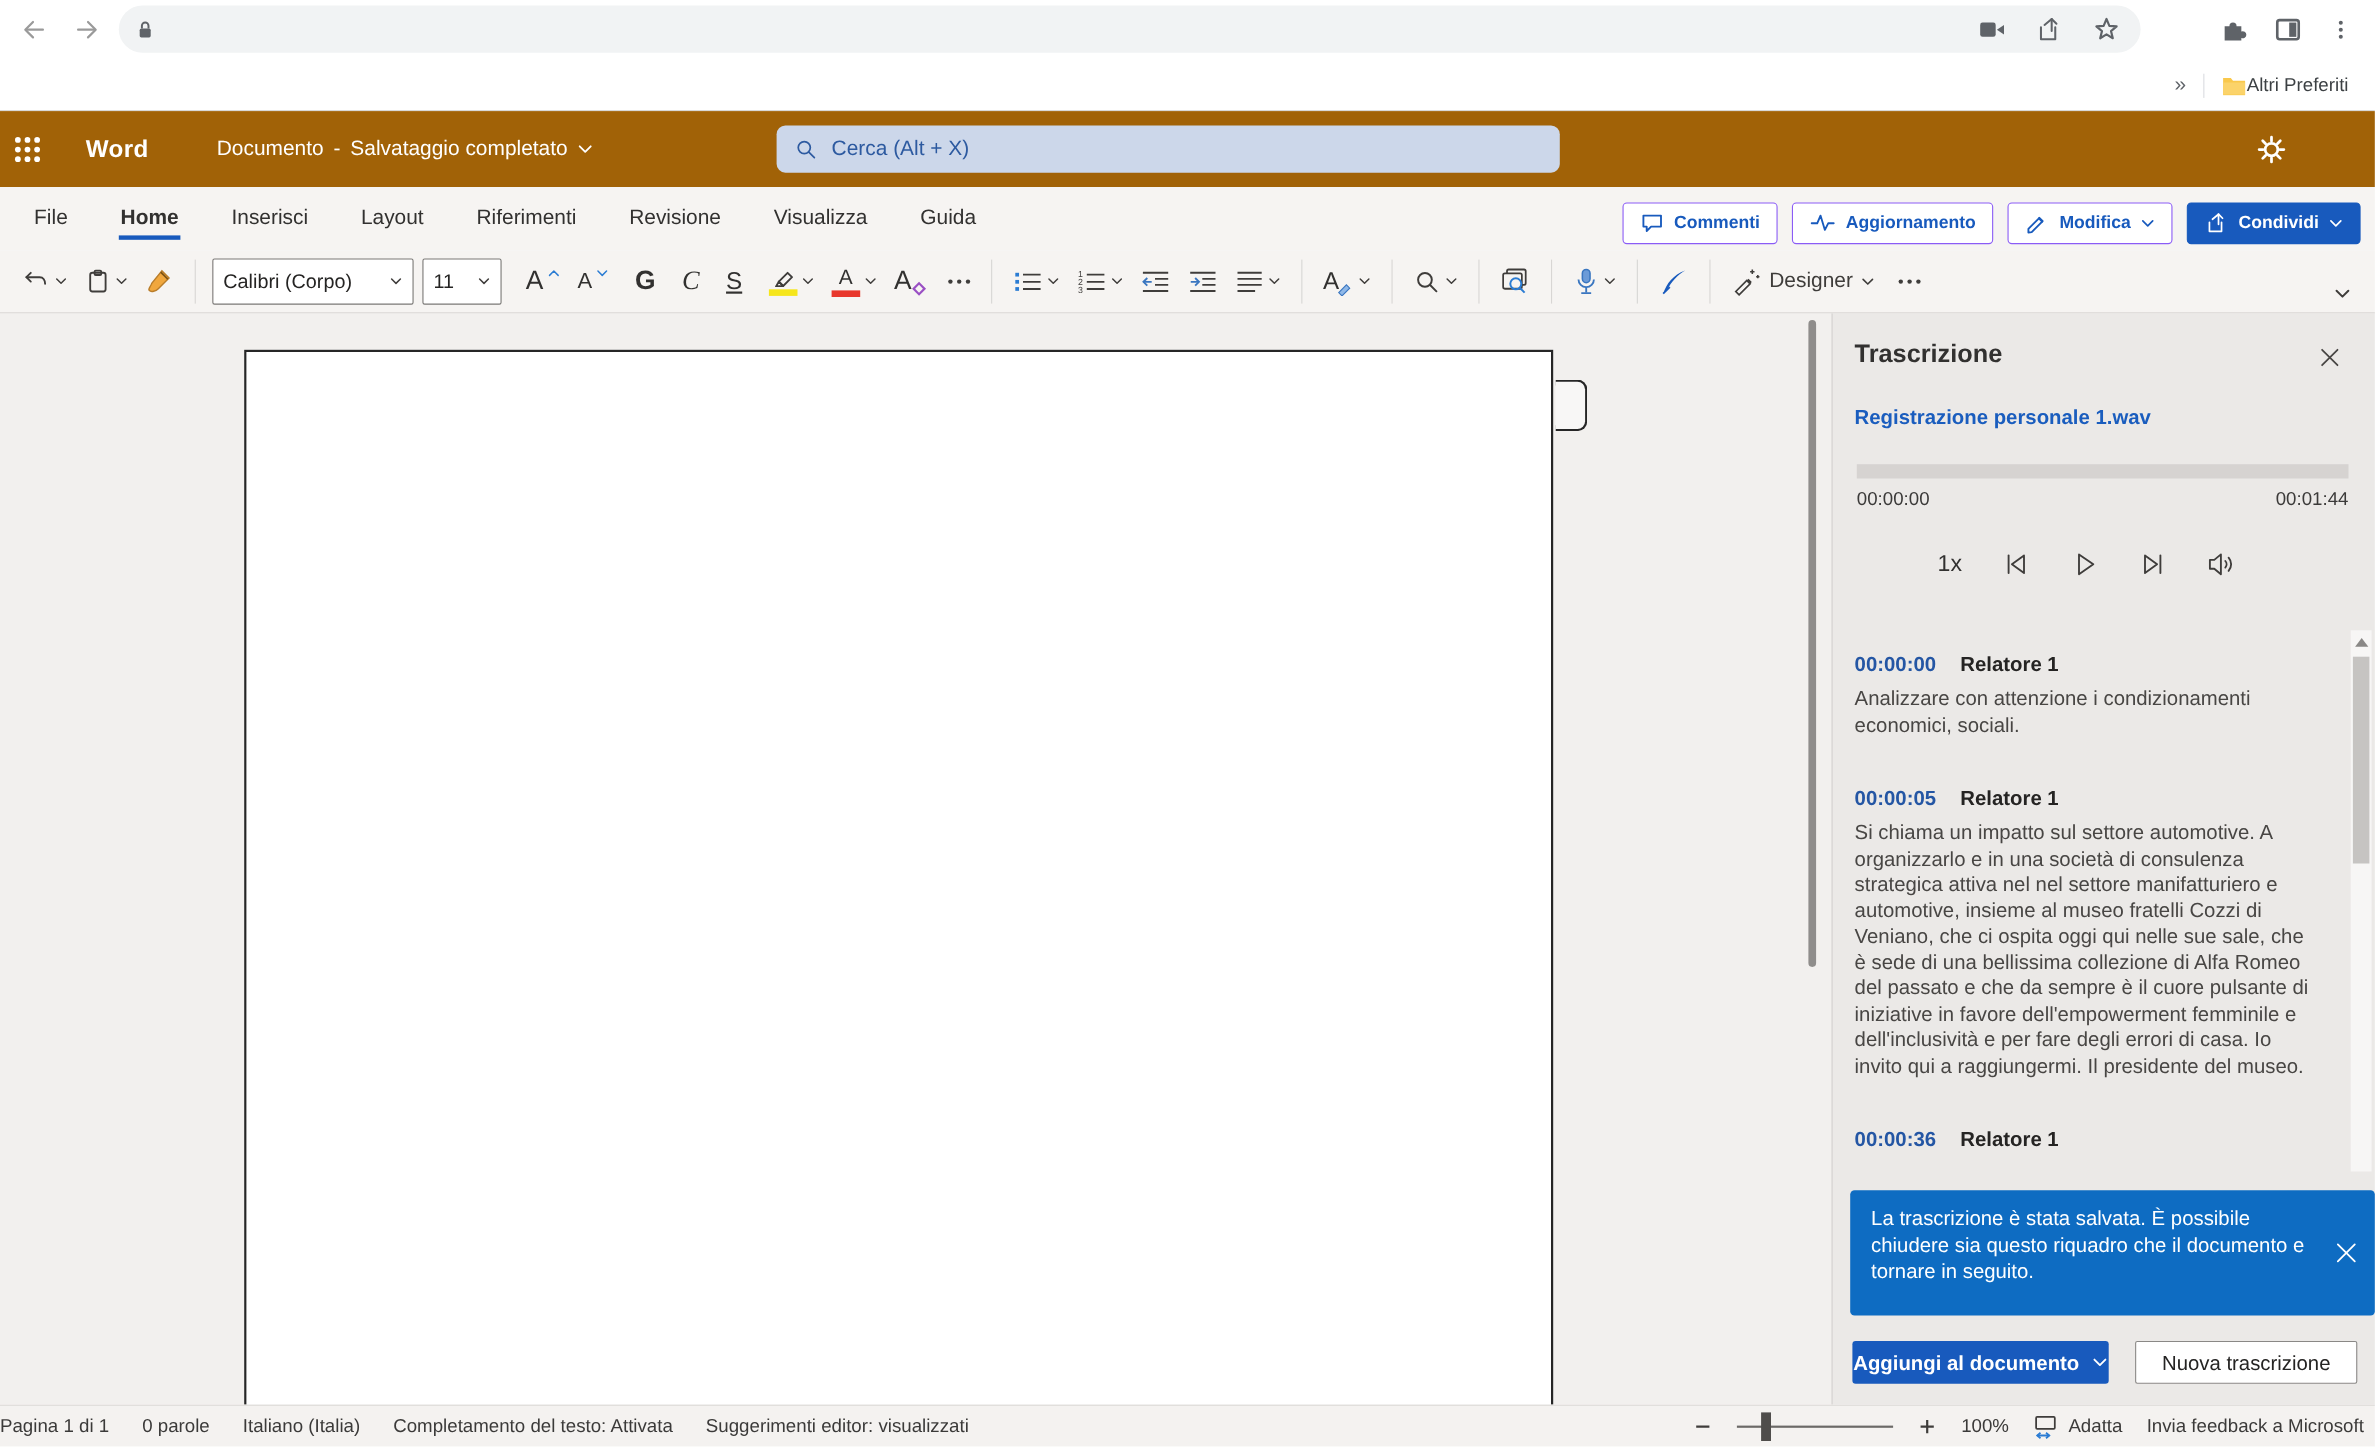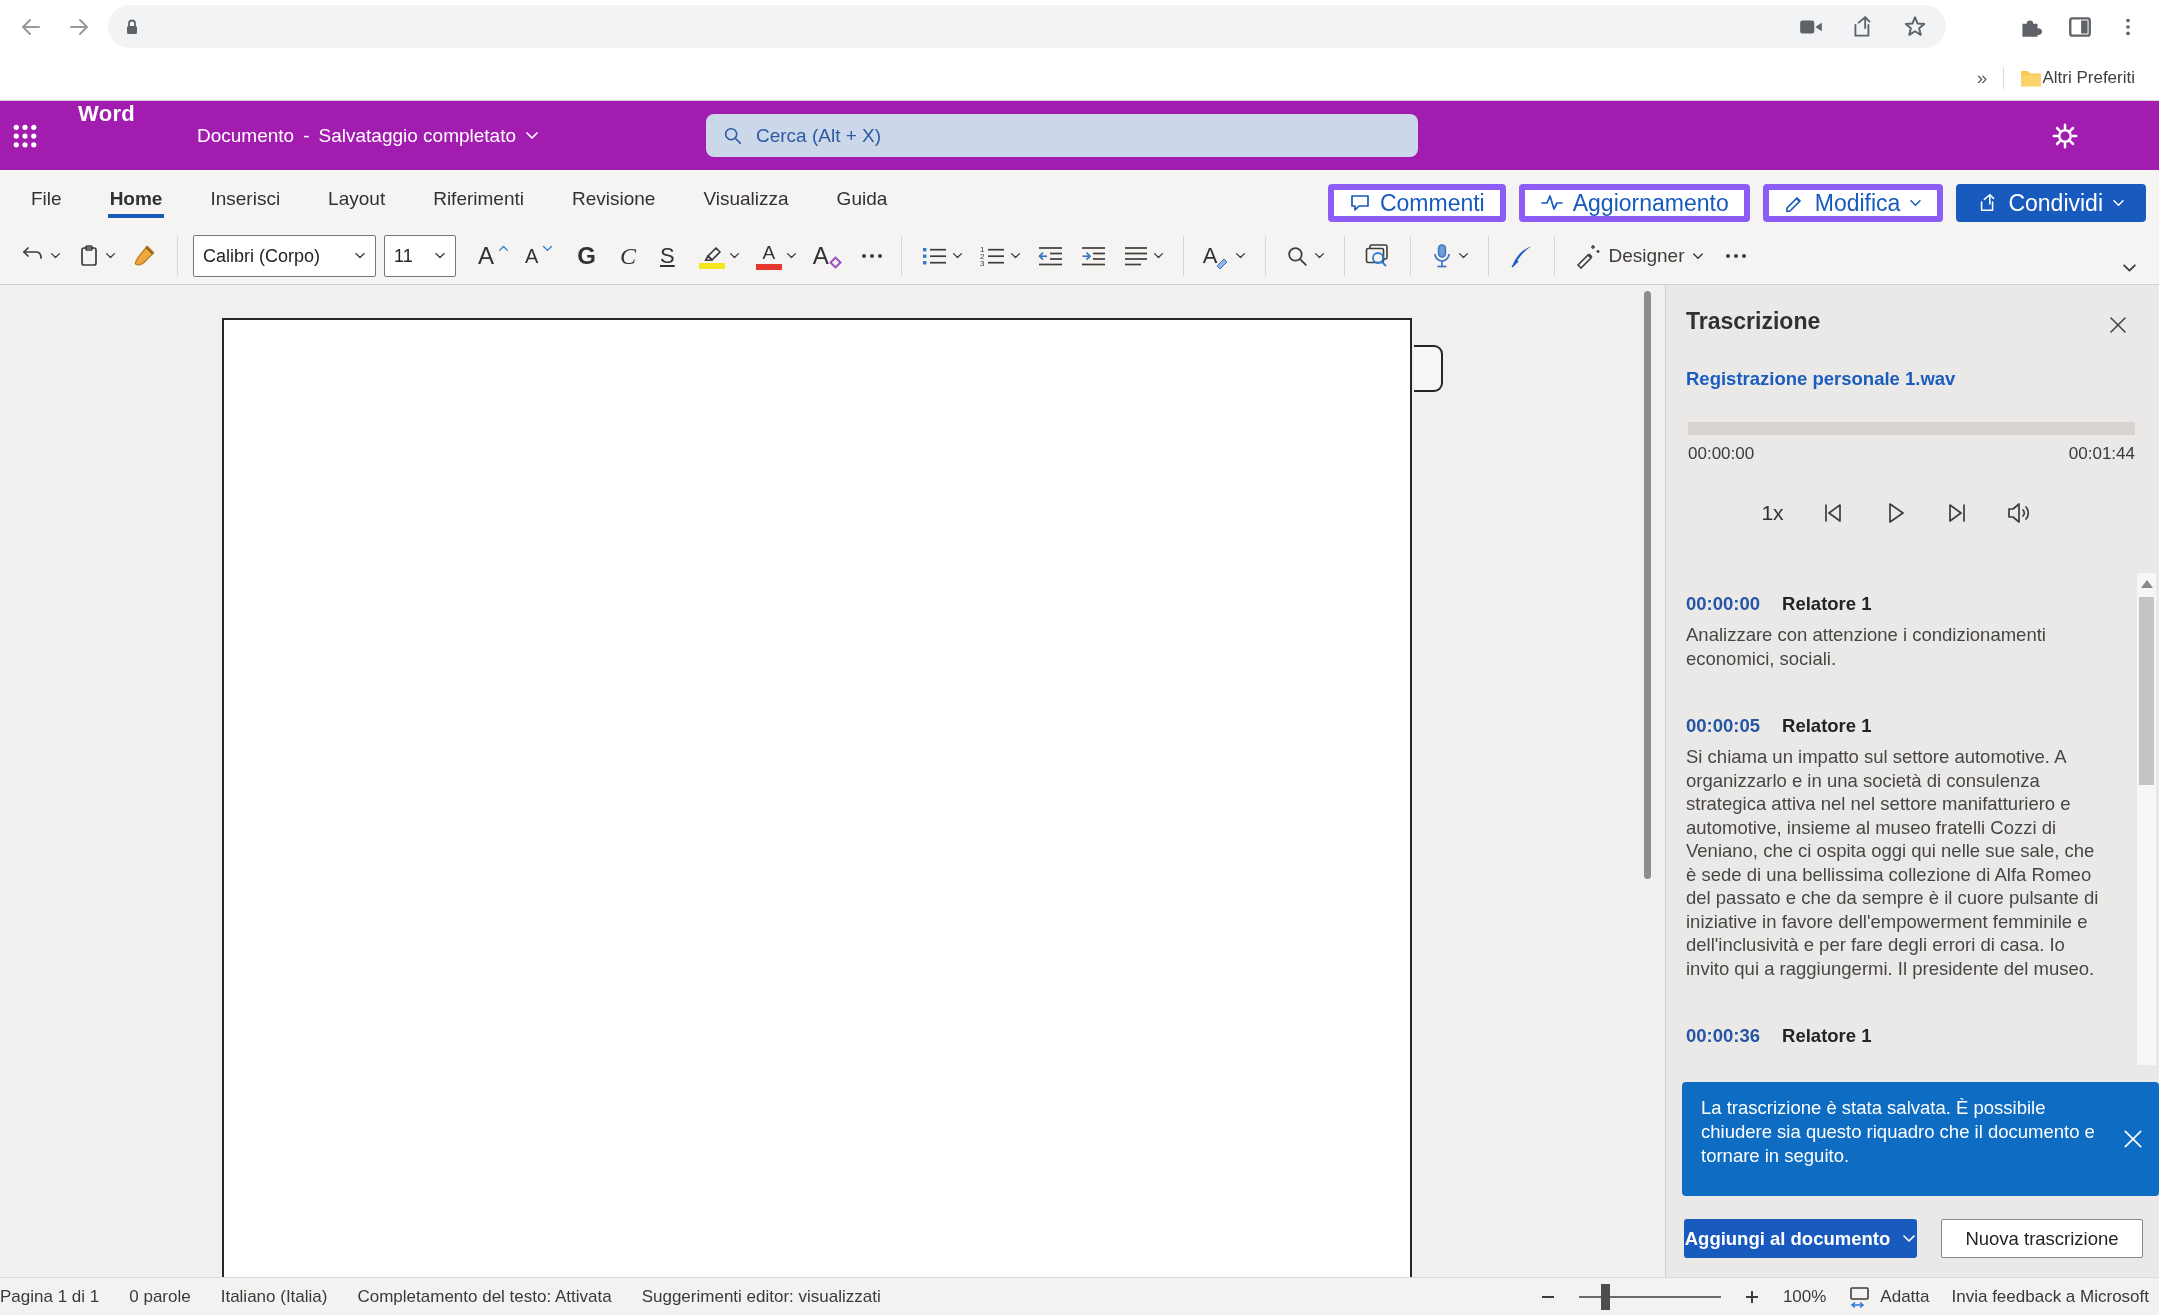--- a/index.html
+++ b/index.html
@@ -17,40 +17,40 @@
   .addr-input { flex:1; border:none; background:transparent; outline:none; font-size:17px; color:#202124; }
   .addr-right { display:flex; align-items:center; gap:26px; margin-right:4px; }
   .chrome-right { position:absolute; right:0; top:0; height:54px; display:flex; align-items:center; gap:24px; padding-right:20px; }
   .bookmarks { position:absolute; left:0; right:0; top:54px; height:47px; display:flex; align-items:center;
     justify-content:flex-end; gap:16px; padding-right:24px; }
   .bm-more { font-size:19px; color:#5f6368; }
   .bm-divider { width:1px; height:22px; background:#dadce0; }
   .bm-item { display:flex; align-items:center; font-size:17px; color:#3c4043; }
 
   
-  .word-header { position:absolute; top:101px; left:0; width:100%; height:69px; background:#a21caf;
-    display:flex; color:#fff; }
+  .word-header { position:absolute; top:101px; left:0; width:100%; height:69px; background:#a16207;
+    display:flex; align-items:center; color:#fff; }
   .waffle { width:50px; height:100%; display:flex; align-items:center; justify-content:center; }
   .app-name { font-size:22px; font-weight:700; margin-left:28px; letter-spacing:.3px; }
   .doc-title { display:flex; align-items:center; gap:9px; margin-left:62px; font-size:19px; font-weight:400; }
   .search-pill { position:absolute; left:706px; top:13px; width:712px; height:43px; background:#ccd7ea;
     border-radius:8px; display:flex; align-items:center; padding:0 16px; gap:12px; }
   .search-pill input { flex:1; background:transparent; border:none; outline:none; font-size:19px; color:#2d5aa0; }
   .search-pill input::placeholder { color:#2d5aa0; opacity:1; }
   .gear-btn { position:absolute; right:77px; top:18px; width:34px; height:34px; display:flex; align-items:center; justify-content:center; }
 
   
   .ribbon-tabs { position:absolute; top:170px; left:0; width:100%; height:58px; background:#f6f4f2;
     display:flex; align-items:center; padding-left:22px; gap:30px; }
   .rtab { position:relative; font-size:19px; color:#323130; padding:14px 9px; cursor:default; }
   .rtab.active { font-weight:700; }
   .rtab.active::after { content:""; position:absolute; left:7px; right:7px; bottom:6px; height:4px; background:#185abd; }
   .ribbon-actions { position:absolute; right:13px; top:184px; display:flex; gap:13px; }
   .rbtn { height:38px; display:flex; align-items:center; gap:9px; padding:0 15px; background:#fff;
-    border:6px solid #8b5cf6; border-radius:4px; font-size:23px; font-weight:400; color:#185abd; }
+    border:1px solid #8b5cf6; border-radius:4px; font-size:16px; font-weight:700; color:#185abd; }
   .rbtn.primary { background:#185abd; border-color:#185abd; color:#fff; }
 
   .ribbon-toolbar { position:absolute; top:228px; left:0; width:100%; height:57px; background:#f6f4f2;
     border-bottom:1px solid #d2d0ce; display:flex; align-items:center; padding:0 16px; gap:8px; }
   .tbtn { display:flex; align-items:center; gap:4px; padding:4px 4px; border-radius:3px; }
   .sep { width:1px; height:40px; background:#d8d6d4; margin:0 7px; flex:none; }
   .combo { height:42px; background:#fff; border:1px solid #7a7876; border-radius:2px; display:flex;
     align-items:center; padding:0 9px; gap:8px; font-size:18px; color:#252423; }
   .combo.font { width:183px; } .combo.size { width:72px; }
   .combo .cval { flex:1; }

